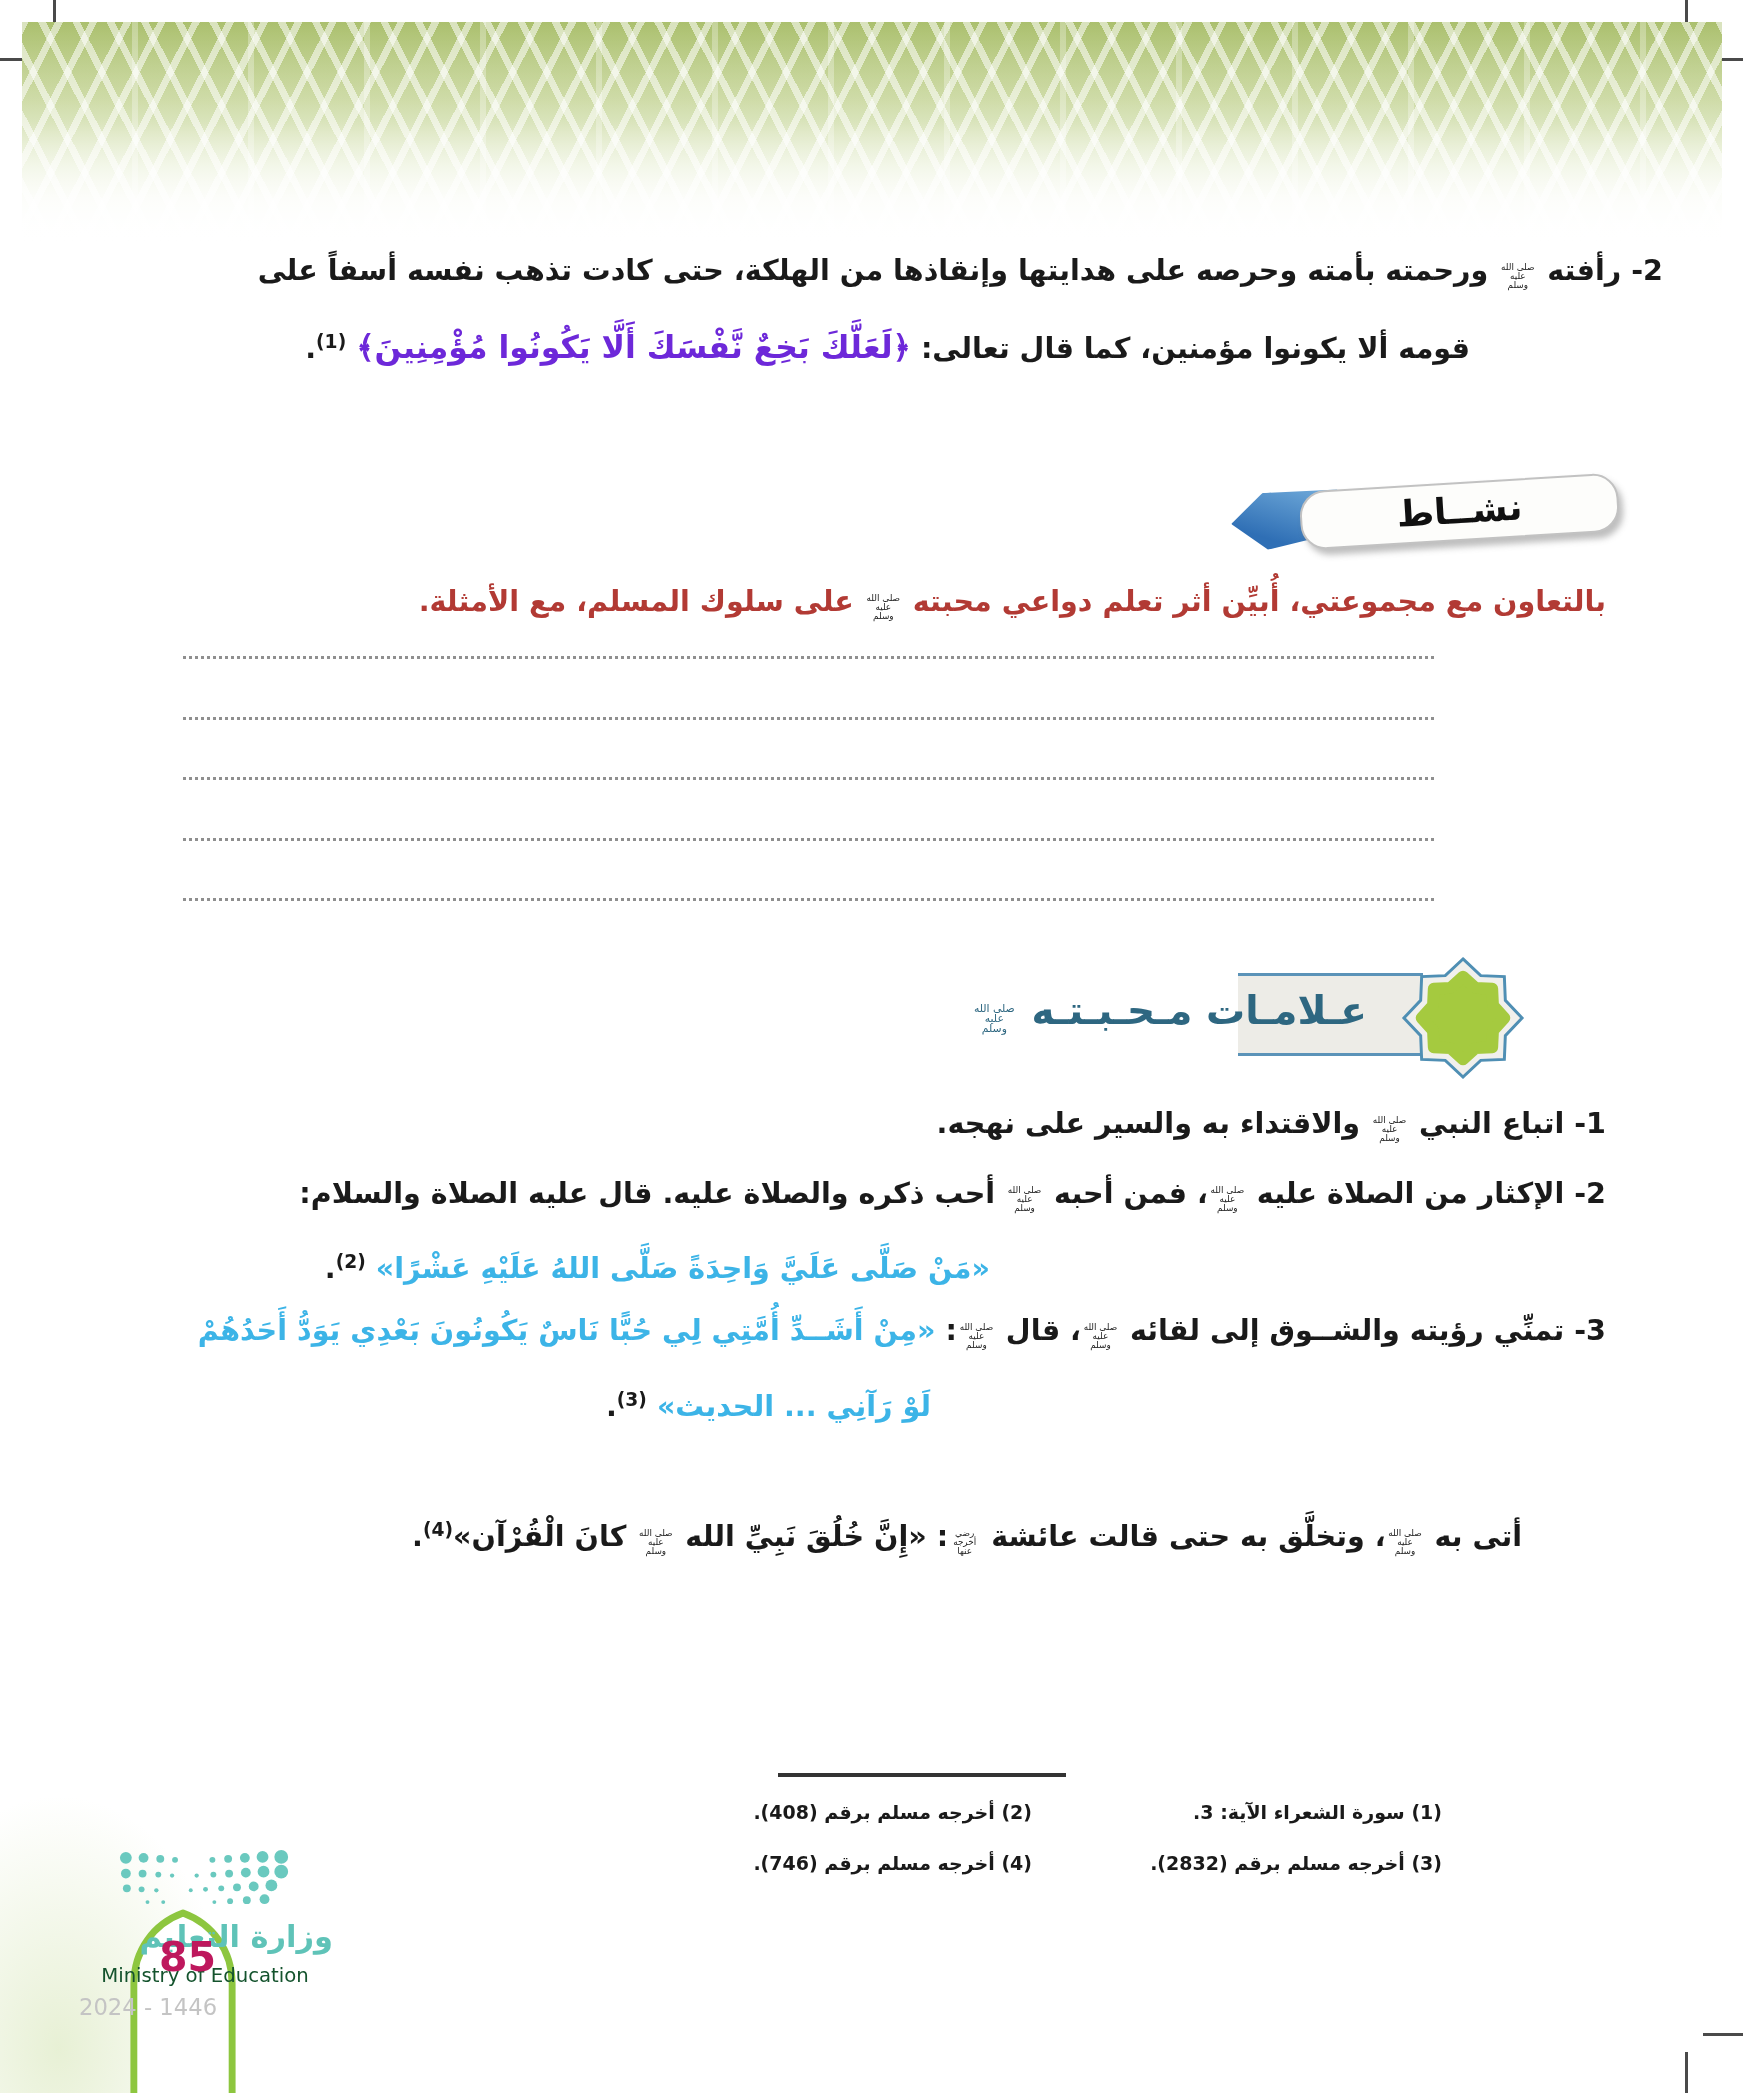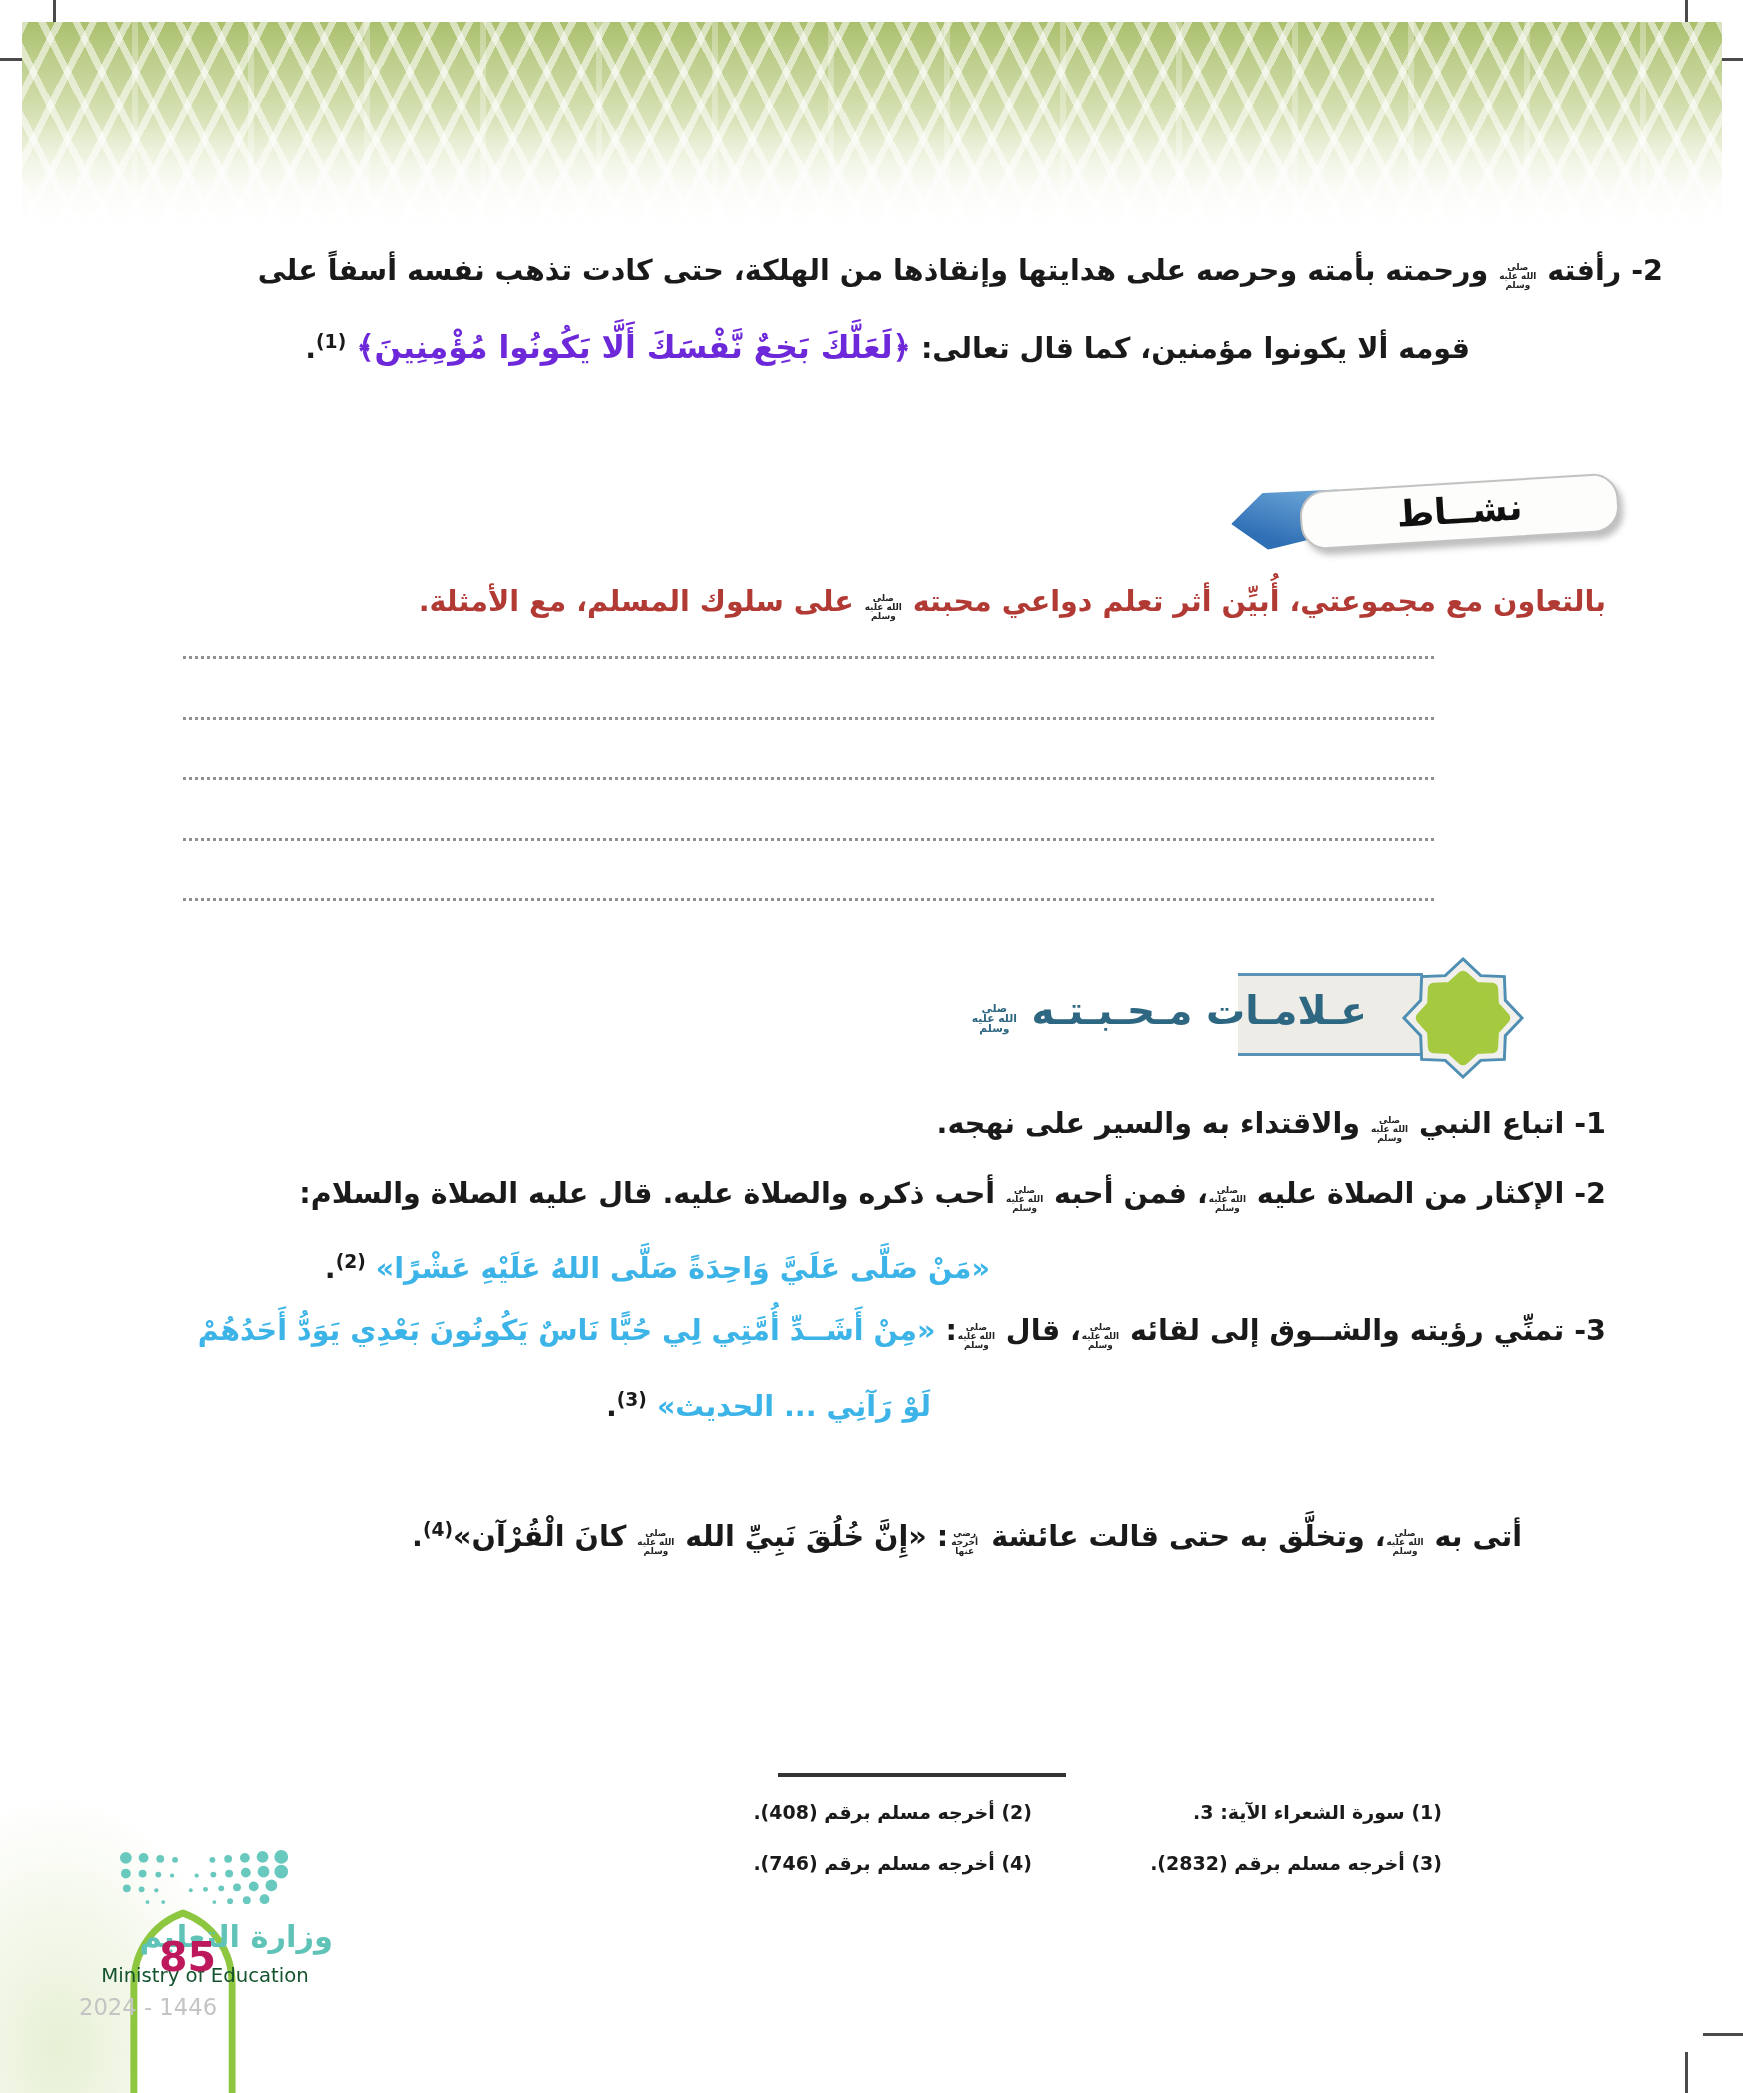--- a/index.html
+++ b/index.html
@@ -18,21 +18,21 @@
   .hdr::after{content:"";position:absolute;inset:0;
        background:linear-gradient(180deg,rgba(255,255,255,0) 0%,rgba(255,255,255,.25) 45%,rgba(255,255,255,.85) 80%,#fff 100%);}
   
   .ar{position:absolute;direction:rtl;text-align:right;color:#1a1a1a;
       font-weight:bold;font-size:28.6px;line-height:45px;white-space:nowrap;}
   .green{color:#6d28d9;}
   .blue{color:#3cb4e7;}
   .red{color:#b23a34;}
   sup.ref{font-size:18.7px;color:#1a1a1a;vertical-align:9.9px;font-weight:bold;}
   .pbuh,.raa{display:inline-block;width:39px;font-size:8.9px;line-height:8.9px;
-      text-align:center;vertical-align:-7.9px;color:#222;font-weight:700;white-space:normal;}
+      text-align:center;vertical-align:-7.9px;color:#222;font-weight:400;white-space:normal;}
   .raa{width:33px;}
   
   .banner{position:absolute;left:1231px;top:476px;width:384px;height:79px;}
   .banner .ribbon{position:absolute;left:0;top:13.8px;width:110px;height:57px;
       background:linear-gradient(205deg,#6fa9d9 10%,#2f6fb5 75%);
       clip-path:polygon(100% 12%,32% 0,0 46%,30% 100%,100% 86%);
       transform:rotate(-8deg);}
   .banner .pill{position:absolute;left:69px;top:5.9px;width:315px;height:55px;
       background:#fdfdfb;border:2px solid #c2c2c2;border-radius:25.6px;
       box-shadow:3.9px 5.9px 6.9px rgba(110,110,110,.45);transform:rotate(-3.5deg);

